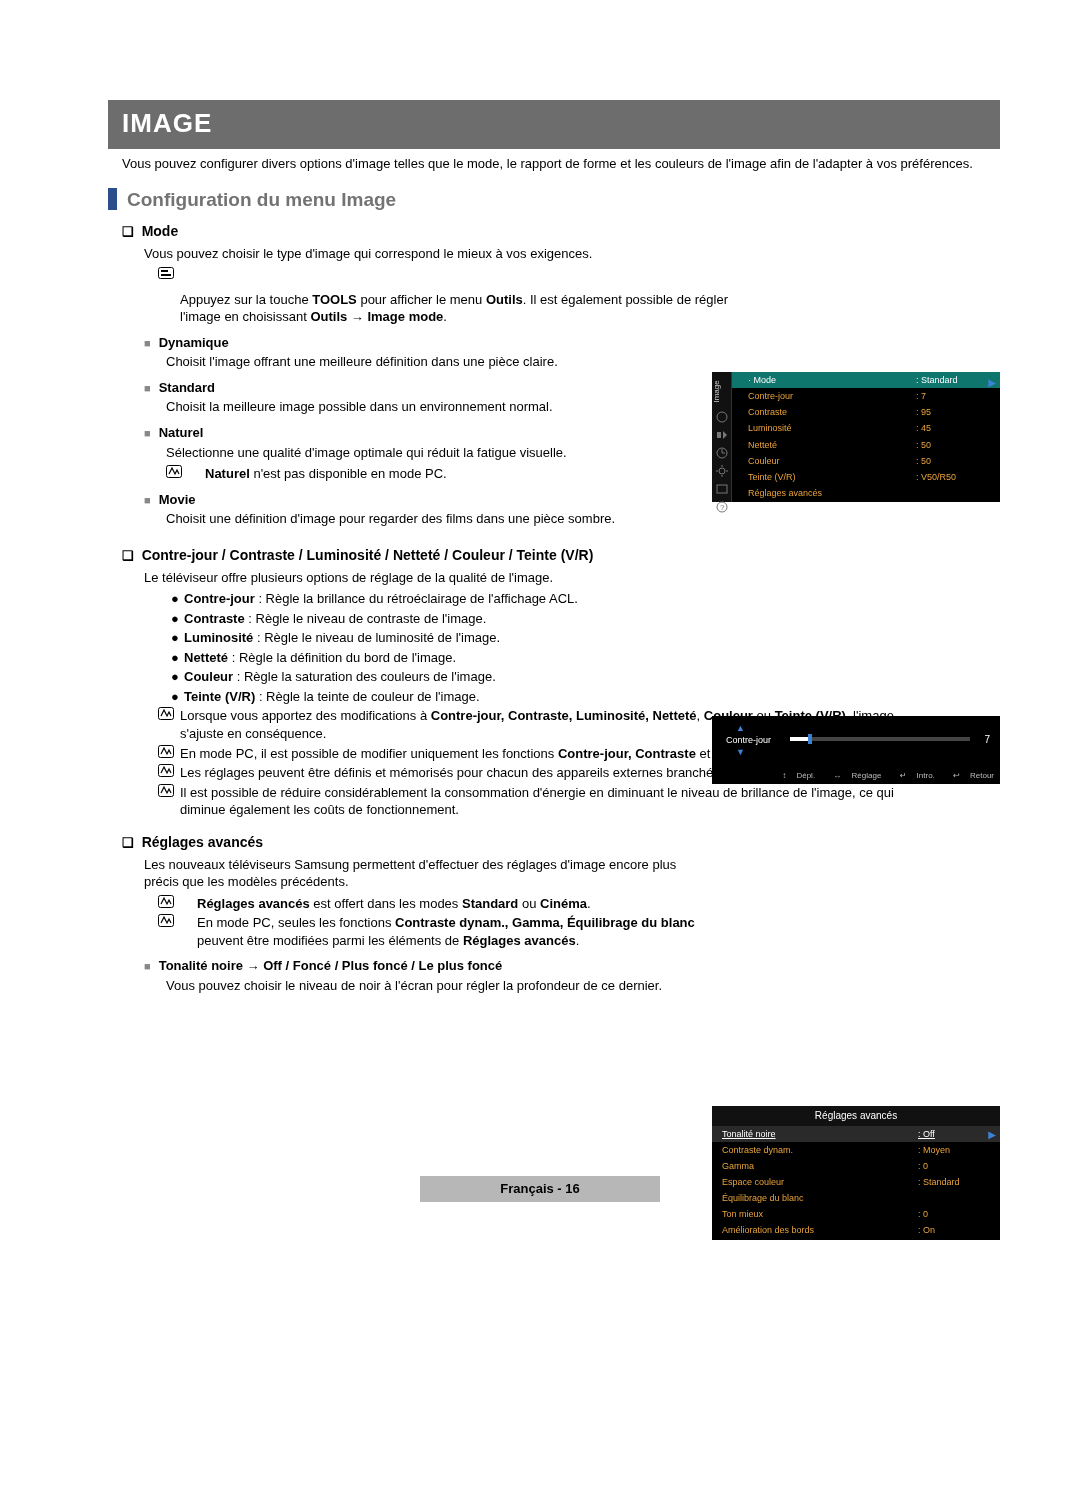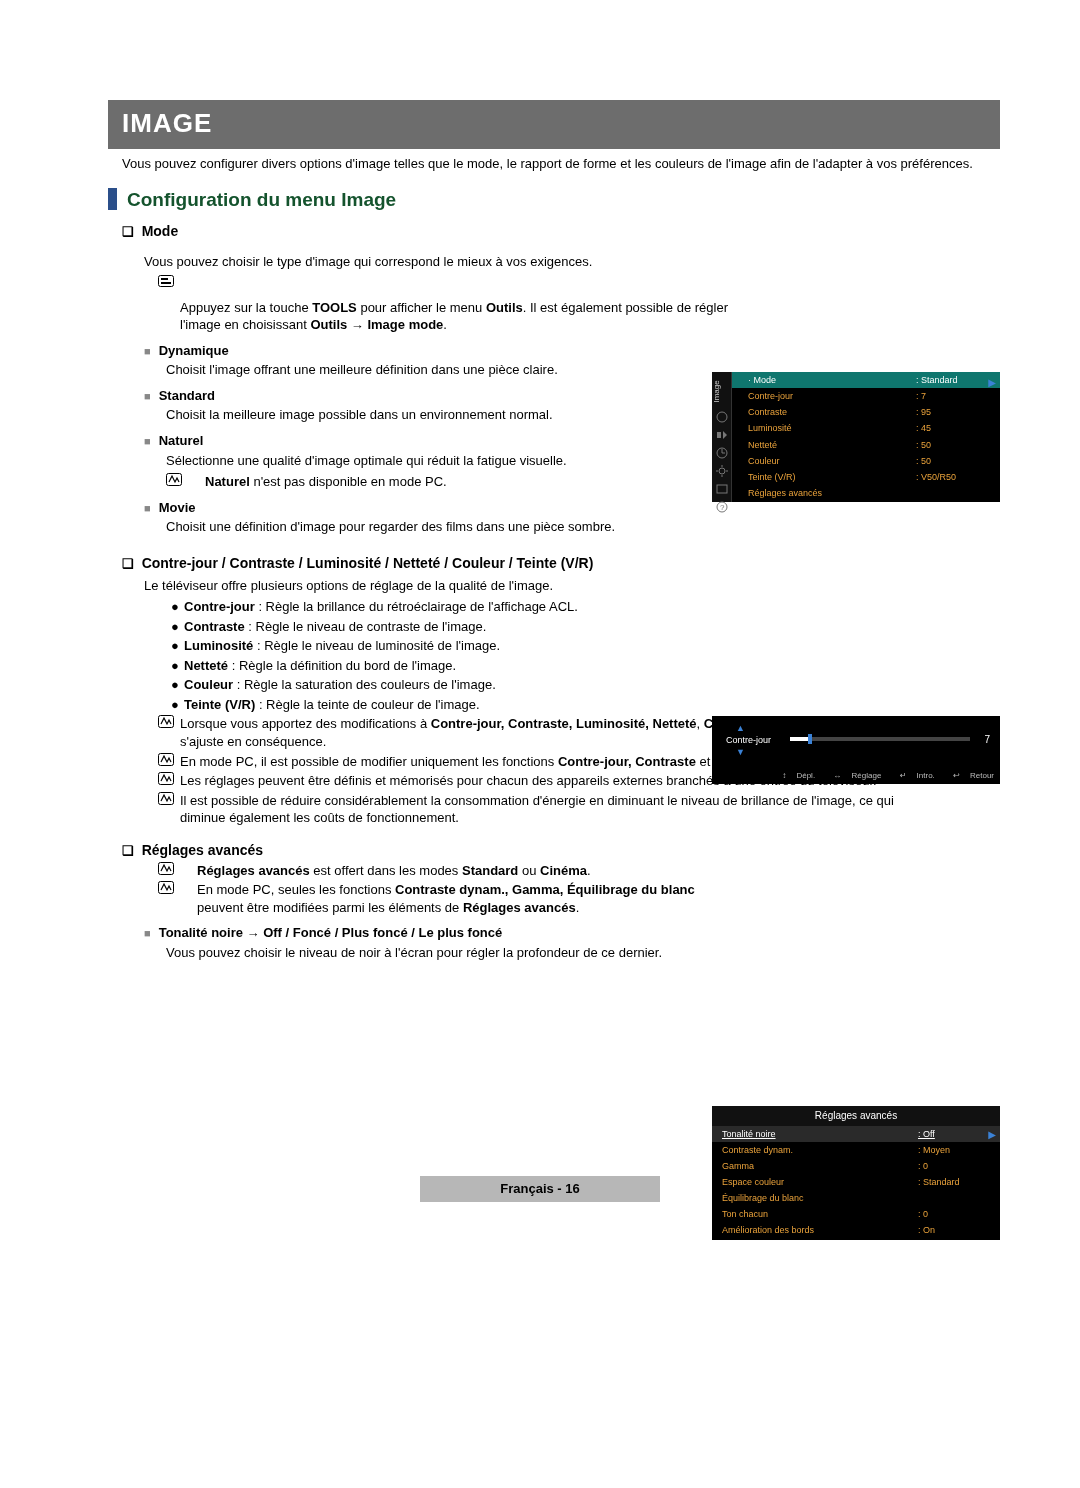--- a/index.html
+++ b/index.html
@@ -2,25 +2,25 @@
 <html><head>
 <meta charset="utf-8">
 <style>
   * { box-sizing: border-box; margin: 0; padding: 0; }
   body { font-family: Arial, Helvetica, sans-serif; background: #fff; color: #000; font-size: 13px; line-height: 1.35; }
   .page { width: 1080px; height: 1240px; margin: 0 auto; position: relative; padding: 100px 80px 40px 80px; }
   .title-bar { background: #6d6d6d; color: #fff; font-size: 26px; font-weight: bold; padding: 6px 14px 8px 14px; letter-spacing: 1px; margin-left: 28px; }
   .intro { margin: 6px 0 14px 42px; font-size: 13px; }
   .section-header { display: flex; align-items: center; margin: 12px 0 10px 0; }
   .section-header .bar { width: 9px; height: 22px; background: #2b4f8a; margin-right: 10px; margin-left: 28px; }
-  .section-header .txt { font-size: 19px; font-weight: bold; color: #14532d; }
+  .section-header .txt { font-size: 19px; font-weight: bold; color: #737373; }
   .sub-wrap { margin-left: 42px; }
   .sub-head { font-weight: bold; font-size: 14px; margin-top: 8px; }
   .sq::before { content: "❏"; margin-right: 8px; font-size: 13px; }
-  .body-text { margin: 12px 0 4px 22px; max-width: 570px; }
+  .body-text { margin: 4px 0 4px 22px; max-width: 570px; }
   .body-text-wide { margin: 4px 0 4px 22px; max-width: 760px; }
   .tool-line { display: flex; margin-left: 36px; max-width: 570px; }
   .tool-line .ticon { width: 22px; flex: 0 0 22px; }
   .tool-line .ttxt { flex: 1; margin-top: 24px; }
   .ticon svg { display: block; }
   .grey-sq::before { content: "■"; color: #888; margin-right: 8px; font-size: 11px; }
   .sub-sub-head { font-weight: bold; font-size: 13px; margin-top: 8px; margin-left: 22px; }
   .sub-sub-body { margin: 2px 0 4px 44px; max-width: 560px; }
   .note-line { display: flex; margin-left: 36px; max-width: 760px; margin-top: 2px; margin-bottom: 2px; }
   .note-line-narrow { display: flex; margin-left: 36px; max-width: 560px; margin-top: 2px; margin-bottom: 2px; gap: 17px; }
@@ -177,20 +177,21 @@
     </div>
     <div class="note-line">
       <div class="nicon"><svg width="16" height="13" viewBox="0 0 16 13">
             <rect x="0.5" y="0.5" width="15" height="12" rx="2" fill="none" stroke="#000"></rect>
             <path d="M3 9 L6 3 L9 9 L11 5 L13 9" fill="none" stroke="#000" stroke-width="1.2"></path>
           </svg></div>
       <div class="ntxt">Il est possible de réduire considérablement la consommation d'énergie en diminuant le niveau de brillance de l'image, ce qui diminue également les coûts de fonctionnement.</div>
     </div>
 
     <div class="sub-head sq" style="margin-top:14px;">Réglages avancés</div>
+    <div class="body-text">Les nouveaux téléviseurs Samsung permettent d'effectuer des réglages d'image encore plus précis que les modèles précédents.</div>
     <div class="note-line-narrow">
       <div class="nicon"><svg width="16" height="13" viewBox="0 0 16 13">
             <rect x="0.5" y="0.5" width="15" height="12" rx="2" fill="none" stroke="#000"></rect>
             <path d="M3 9 L6 3 L9 9 L11 5 L13 9" fill="none" stroke="#000" stroke-width="1.2"></path>
           </svg></div>
       <div class="ntxt"><b>Réglages avancés</b><span> est offert dans les modes </span><b>Standard</b><span> ou </span><b>Cinéma</b><span>.</span></div>
     </div>
     <div class="note-line-narrow">
       <div class="nicon"><svg width="16" height="13" viewBox="0 0 16 13">
             <rect x="0.5" y="0.5" width="15" height="12" rx="2" fill="none" stroke="#000"></rect>
@@ -302,21 +303,21 @@
         </div>
         <div class="row">
           <div class="lab">Espace couleur</div>
           <div class="val">: Standard</div>
         </div>
         <div class="row">
           <div class="lab">Équilibrage du blanc</div>
           <div class="val"></div>
         </div>
         <div class="row">
-          <div class="lab">Ton chacun</div>
+          <div class="lab">Ton mieux</div>
           <div class="val">: 0</div>
         </div>
         <div class="row">
           <div class="lab">Amélioration des bords</div>
           <div class="val">: On</div>
         </div>
       </div>
     <div class="foot">
       <span><span>↕</span> <span>Dépl.</span></span>
       <span><span>↵</span> <span>Intro.</span></span>

